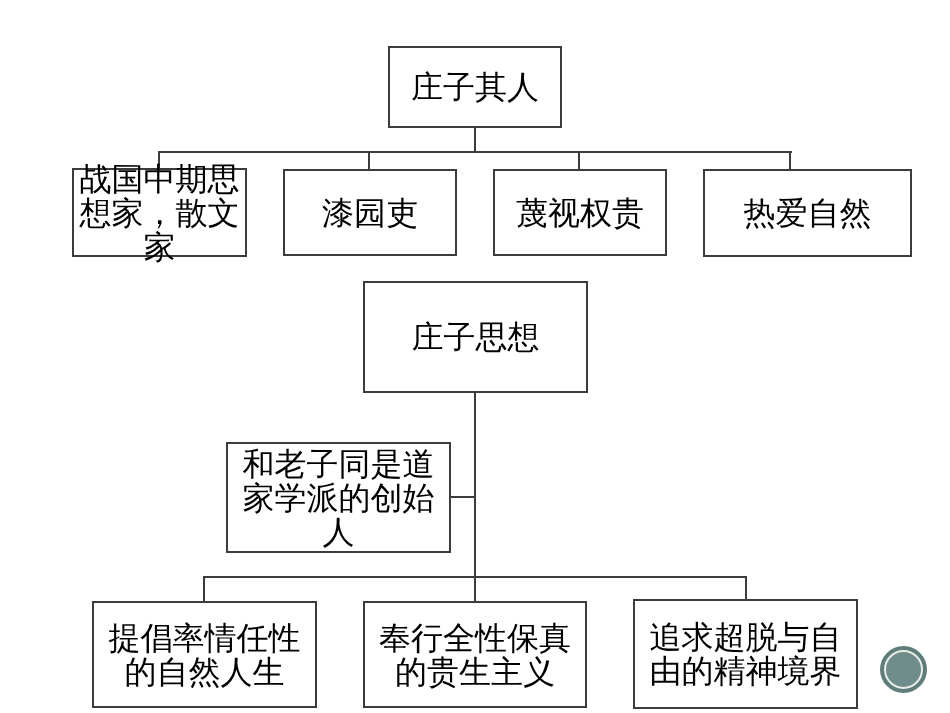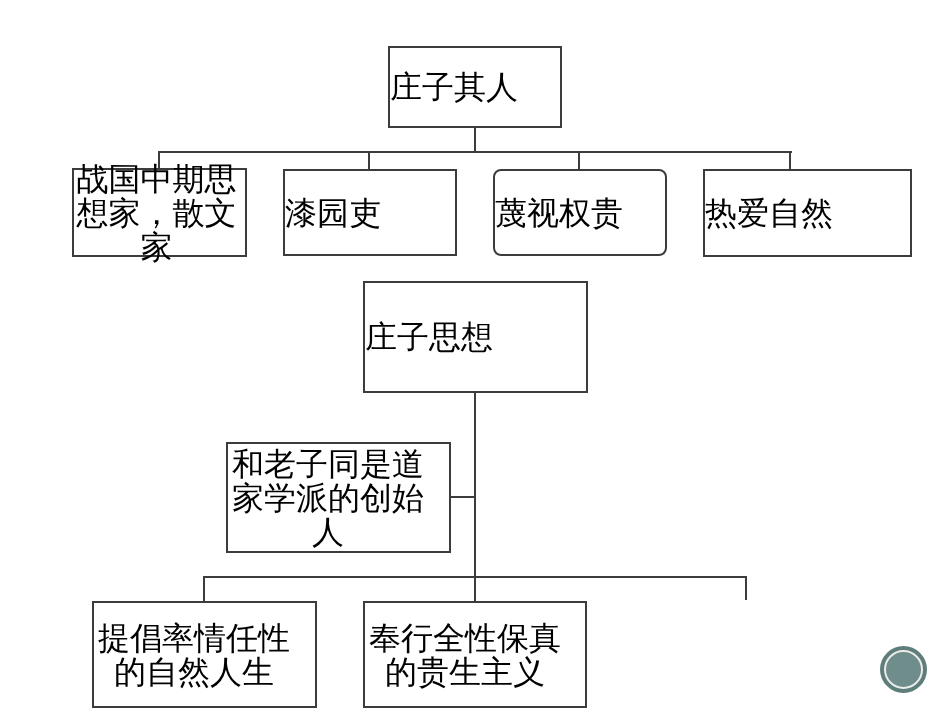--- a/index.html
+++ b/index.html
@@ -17,20 +17,21 @@
     color: #000000;
   }
   
   .node {
     position: absolute;
     box-sizing: border-box;
     border: 2px solid #3c3c3c;
     background: #ffffff;
     display: flex;
     align-items: center;
+    justify-content: center;
     text-align: center;
     font-size: 32px;
     line-height: 34px;
     z-index: 2;
   }
   .node .txt {
     display: block;
   }
   
   .w165 .txt { width: 165px; }
@@ -65,21 +66,21 @@
     border-radius: 50%;
     background: #6f8d8a;
     border: 2px solid #e9ece9;
     box-sizing: border-box;
   }
 
   
   .n-root1 { left: 388px; top: 46px;  width: 174px; height: 82px; }
   .n-a     { left: 72px;  top: 168px; width: 175px; height: 89px; }
   .n-b     { left: 283px; top: 169px; width: 174px; height: 87px; }
-  .n-c     { left: 493px; top: 169px; width: 174px; height: 87px; border-radius: 8px; }
+  .n-c     { left: 493px; top: 169px; width: 174px; height: 87px; }
   .n-d     { left: 703px; top: 169px; width: 209px; height: 88px; }
 
   .l-v1    { left: 474px; top: 127px; width: 2px;   height: 25px; }
   .l-h1    { left: 158px; top: 151px; width: 634px; height: 2px; }
   .l-s1a   { left: 158px; top: 151px; width: 2px;   height: 18px; }
   .l-s1b   { left: 368px; top: 151px; width: 2px;   height: 19px; }
   .l-s1c   { left: 578px; top: 151px; width: 2px;   height: 19px; }
   .l-s1d   { left: 789px; top: 151px; width: 2px;   height: 19px; }
 
   
@@ -142,18 +143,21 @@
   </div>
 
   <div class="node n-e w200">
     <span class="txt">提倡率情任性的自然人生</span>
   </div>
 
   <div class="node n-f w200">
     <span class="txt">奉行全性保真的贵生主义</span>
   </div>
 
+  <div class="node n-g w200">
+    <span class="txt">追求超脱与自由的精神境界</span>
+  </div>
 
   <div class="decor-circle">
     <div class="inner"></div>
   </div>
 
 </div>
 
 </body></html>

